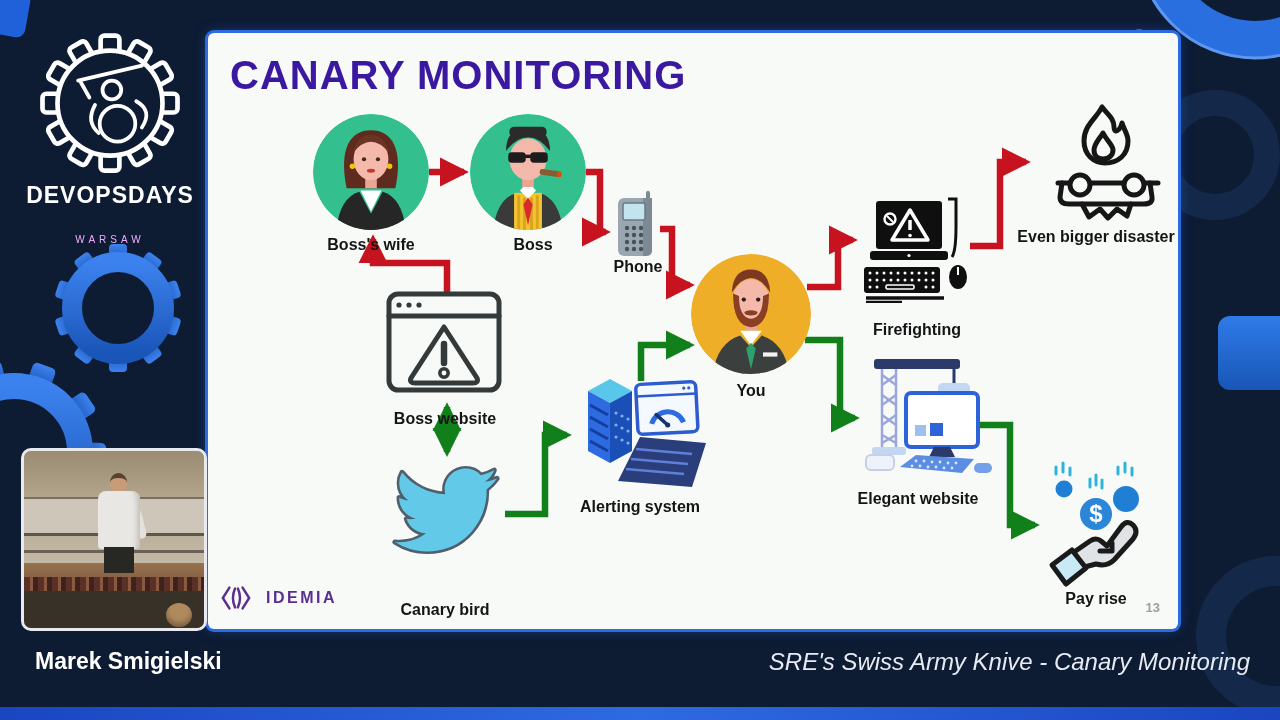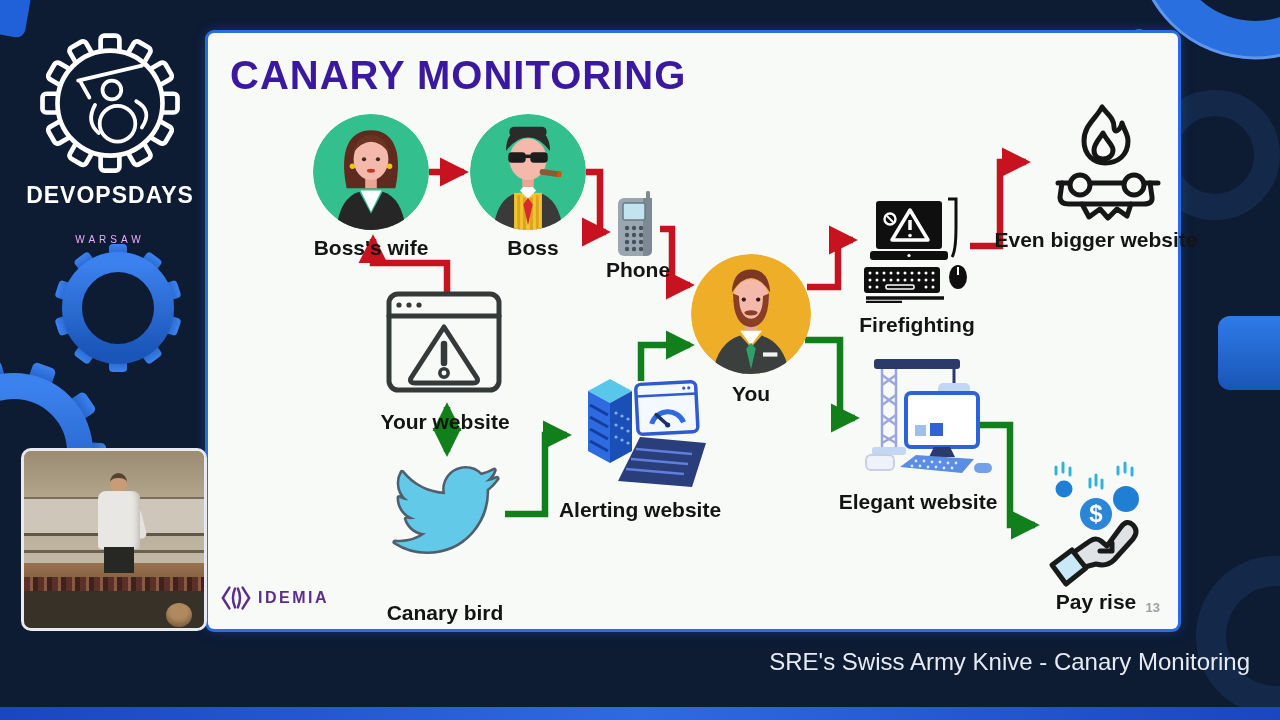--- a/index.html
+++ b/index.html
@@ -25,25 +25,25 @@
   #dod-city{position:absolute;left:0;top:176px;width:180px;color:#f0abfc;
             font-size:10px;letter-spacing:4px;margin-top:28px;}
 
   
   #slide{position:absolute;left:208px;top:33px;width:970px;height:596px;
          background:#f8faf8;border-radius:6px;
          box-shadow:0 0 0 3px #2b6de0, 0 0 14px rgba(40,110,230,.5);}
   #slide-title{position:absolute;left:22px;top:20px;font-size:40px;font-weight:800;
                letter-spacing:1px;color:#3b18a0;}
   .avatar{position:absolute;border-radius:50%;}
-  .nlabel{position:absolute;transform:translateX(-50%);font-weight:bold;font-size:21px;
+  .nlabel{position:absolute;transform:translateX(-50%);font-weight:bold;font-size:16px;
           color:#141414;white-space:nowrap;}
   #arrows{position:absolute;left:0;top:0;}
   .nicon{position:absolute;}
-  #idemia{position:absolute;left:12px;top:552px;display:flex;align-items:center;gap:6px;}
+  #idemia{position:absolute;left:12px;top:552px;display:flex;align-items:center;gap:14px;}
   #idemia-text{color:#5b2d8e;font-weight:bold;font-size:16px;letter-spacing:2.5px;}
   #page-num{position:absolute;right:18px;bottom:14px;color:#9aa0a6;font-size:13px;font-weight:bold;}
 
   
   #video{position:absolute;left:21px;top:448px;width:186px;height:183px;
          border:3px solid #e9e9f0;border-radius:10px;overflow:hidden;background:#a89a82;}
   #v-wall{position:absolute;left:0;top:0;width:100%;height:68%;
           background:linear-gradient(180deg,#9b8c72 0%,#b3a68d 40%,#c4bba9 100%);}
   #v-board{position:absolute;left:0;top:26%;width:100%;height:22%;
            background:#cdc6b9;border-top:2px solid #7a7060;border-bottom:3px solid #5f574a;}
@@ -59,21 +59,21 @@
   #spk-body{left:74px;top:40px;width:42px;height:58px;border-radius:8px 8px 4px 4px;
             background:#e9e7e3;box-shadow:inset -8px 0 6px -6px #b9b5ad;}
   #spk-legs{left:80px;top:96px;width:30px;height:26px;background:#272724;}
   #spk-arm{left:110px;top:58px;width:10px;height:30px;border-radius:5px;background:#e4e2dd;
            transform:rotate(-14deg);}
   #aud-head{position:absolute;left:142px;top:152px;width:26px;height:24px;border-radius:50%;
             background:#b08a5f;box-shadow:inset 0 -4px 5px rgba(0,0,0,.3);}
 
   
   #footer-speaker{position:absolute;left:35px;top:648px;color:#fff;font-weight:bold;font-size:23px;}
-  #footer-talk{position:absolute;right:30px;top:648px;color:#e6ebf3;font-weight:300;font-size:24px;}
+  #footer-talk{position:absolute;right:30px;top:648px;color:#e6ebf3;font-weight:300;font-size:24px;font-style:italic;}
   #bottom-strip{position:absolute;left:0;bottom:0;width:100%;height:13px;
                 background:linear-gradient(90deg,#1a46c0,#2f6ae0 50%,#1a46c0);}
 </style>
 </head>
 <body>
 
 <div id="stage">
 
   <div id="notch-tl" class="bgdec"></div>
   <div id="faint1" class="faintring"></div>
@@ -308,48 +308,48 @@
           <circle cx="21" cy="90" r="1.5"></circle>
           <circle cx="70" cy="90" r="1.5"></circle>
           <circle cx="77" cy="90" r="1.5"></circle>
       </g>
       <rect x="30" y="88" width="28" height="4" rx="1.5" fill="none" stroke="#fff" stroke-width="1.6"></rect>
       <ellipse cx="102" cy="80" rx="9" ry="12" fill="#0f0f0f"></ellipse>
       <line x1="102" y1="70" x2="102" y2="78" stroke="#fff" stroke-width="2"></line>
       <line x1="10" y1="101" x2="88" y2="101" stroke="#0f0f0f" stroke-width="3.5"></line>
       <line x1="10" y1="105" x2="46" y2="105" stroke="#0f0f0f" stroke-width="2.5"></line>
     </svg>
-    <div class="nlabel" style="left:709px;top:280px">Firefighting</div>
+    <div class="nlabel" style="left:709px;top:288px">Firefighting</div>
 
     <svg class="nicon" style="left:828px;top:70px" width="134" height="130" viewBox="0 0 134 130">
       <g fill="none" stroke="#161616" stroke-width="5" stroke-linejoin="round" stroke-linecap="round">
         <path d="M66,4 C60,16 48,22 48,38 C48,52 58,60 69,60 C82,60 92,52 92,38 C92,31 88,27 86,20 C84,28 78,31 78,24 C78,15 72,12 66,4 Z"></path>
         <path d="M67,30 C62,38 58,41 58,47 C58,53 62,56 67,56 C73,56 77,52 77,47 C77,42 71,38 67,30 Z"></path>
         <circle cx="44" cy="82" r="10"></circle>
         <circle cx="98" cy="82" r="10"></circle>
         <path d="M22,80 L33,80 M56,80 L87,80 M109,80 L122,80"></path>
         <path d="M26,80 L24,94 Q24,101 33,101 L108,101 Q117,101 116,94 L114,80"></path>
         <path d="M46,101 L53,114 L64,106 L72,115 L81,106 L91,113 L95,101"></path>
       </g>
     </svg>
-    <div class="nlabel" style="left:888px;top:195px">Even bigger website</div>
+    <div class="nlabel" style="left:888px;top:195px">Even bigger disaster</div>
 
     <svg class="nicon" style="left:176px;top:256px" width="120" height="106" viewBox="0 0 120 106">
       <g fill="none" stroke="#343a3a" stroke-width="5" stroke-linejoin="round" stroke-linecap="round">
         <rect x="5" y="5" width="110" height="96" rx="9"></rect>
         <line x1="5" y1="27" x2="115" y2="27"></line>
         <path d="M60,38 L93,89 Q95,94 89,94 L31,94 Q25,94 27,89 Z"></path>
       </g>
       <circle cx="15" cy="16" r="2.6" fill="#343a3a"></circle>
       <circle cx="25" cy="16" r="2.6" fill="#343a3a"></circle>
       <circle cx="35" cy="16" r="2.6" fill="#343a3a"></circle>
       <line x1="60" y1="55" x2="60" y2="74" stroke="#343a3a" stroke-width="6.5" stroke-linecap="round"></line>
       <circle cx="60" cy="84" r="4.2" fill="none" stroke="#343a3a" stroke-width="3.5"></circle>
     </svg>
-    <div class="nlabel" style="left:237px;top:377px">Your website</div>
+    <div class="nlabel" style="left:237px;top:377px">Boss website</div>
 
     <svg class="nicon" style="left:180px;top:422px" width="116" height="110" viewBox="-30 -20 572 552">
       <path fill="#63c9e8" stroke="#4f5f6b" stroke-width="26" stroke-linejoin="round" paint-order="stroke" d="M459.37 151.716c.325 4.548.325 9.097.325 13.645 0 138.72-105.583 298.558-298.558 298.558-59.452 0-114.68-17.219-161.137-47.106 8.447.974 16.568 1.299 25.34 1.299 49.055 0 94.213-16.568 130.274-44.832-46.132-.975-84.792-31.188-98.112-72.772 6.498.974 12.995 1.624 19.818 1.624 9.421 0 18.843-1.3 27.614-3.573-48.081-9.747-84.143-51.98-84.143-102.985v-1.299c13.969 7.797 30.214 12.67 47.431 13.319-28.264-18.843-46.781-51.005-46.781-87.391 0-19.492 5.197-37.36 14.294-52.954 51.655 63.675 129.3 105.258 216.365 109.807-1.624-7.797-2.599-15.918-2.599-24.04 0-57.828 46.782-104.934 104.934-104.934 30.213 0 57.502 12.67 76.67 33.137 23.715-4.548 46.456-13.32 66.599-25.34-7.798 24.366-24.366 44.833-46.132 57.827 21.117-2.273 41.584-8.122 60.426-16.243-14.292 20.791-32.161 39.308-52.953 55.253z"></path>
     </svg>
     <div class="nlabel" style="left:237px;top:568px">Canary bird</div>
 
     <svg class="nicon" style="left:366px;top:338px" width="142" height="124" viewBox="0 0 142 124">
       <polygon points="14,20 36,8 58,20 36,32" fill="#58c7ea"></polygon>
       <polygon points="14,20 14,80 36,92 36,32" fill="#2f6be0"></polygon>
       <polygon points="58,20 58,80 36,92 36,32" fill="#1b4fb8"></polygon>
@@ -379,21 +379,21 @@
         <line x1="94" y1="54" x2="83" y2="43" stroke="#16336e" stroke-width="3.5" stroke-linecap="round"></line>
         <circle cx="94" cy="54" r="2.6" fill="#16336e"></circle>
       </g>
       <polygon points="44,110 66,66 132,72 118,116" fill="#2b3e7c"></polygon>
       <g stroke="#5f7fd9" stroke-width="2.5">
         <line x1="62" y1="78" x2="118" y2="83"></line>
           <line x1="57" y1="88" x2="114" y2="93"></line>
         <line x1="52" y1="98" x2="110" y2="103"></line>
       </g>
     </svg>
-    <div class="nlabel" style="left:432px;top:465px">Alerting website</div>
+    <div class="nlabel" style="left:432px;top:465px">Alerting system</div>
 
     <svg class="nicon" style="left:652px;top:318px" width="136" height="132" viewBox="0 0 136 132">
       <g stroke="#9aa6dd" stroke-width="2.5" fill="none">
         <line x1="22" y1="16" x2="22" y2="96"></line>
           <line x1="36" y1="16" x2="36" y2="96"></line>
         <line x1="22" y1="24" x2="36" y2="34"></line>
           <line x1="36" y1="24" x2="22" y2="34"></line>
         <line x1="22" y1="44" x2="36" y2="54"></line>
           <line x1="36" y1="44" x2="22" y2="54"></line>
         <line x1="22" y1="64" x2="36" y2="74"></line>
@@ -476,16 +476,17 @@
     <div id="v-desk"></div>
     <div id="v-chairs"></div>
     <div id="v-floor"></div>
     <div class="spk" id="spk-arm"></div>
     <div class="spk" id="spk-head"></div>
     <div class="spk" id="spk-body"></div>
     <div class="spk" id="spk-legs"></div>
     <div id="aud-head"></div>
   </div>
 
+  <div id="footer-speaker">Marek Smigielski</div>
   <div id="footer-talk">SRE's Swiss Army Knive  - Canary Monitoring</div>
   <div id="bottom-strip"></div>
 
 </div>
 
 </body></html>

